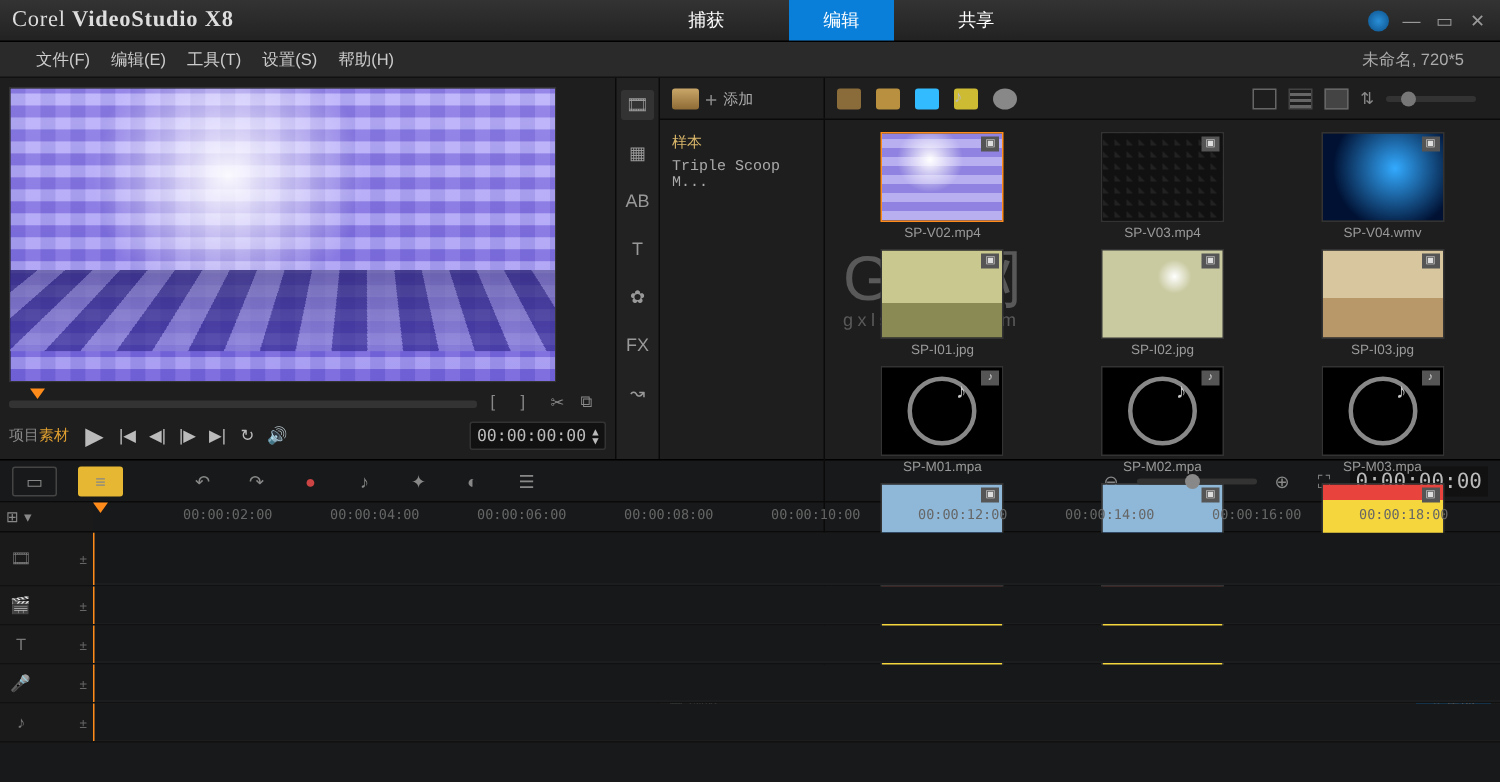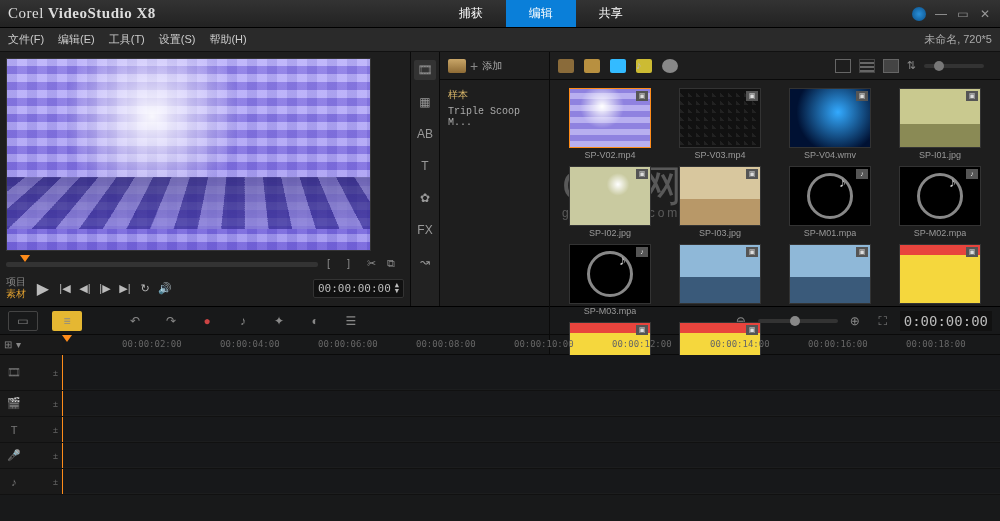--- a/index.html
+++ b/index.html
@@ -1,26 +1,26 @@
 <!DOCTYPE html>
 <html><head>
 <meta charset="utf-8">
 <style>
 * { margin: 0; padding: 0; box-sizing: border-box; }
 body { font-family: "Microsoft YaHei", Arial, sans-serif; background: #1a1a1a; color: #bbb; font-size: 11px; width: 1000px; height: 521px; overflow: hidden; }
 .titlebar { height: 28px; background: linear-gradient(#333,#222); display: flex; align-items: center; padding: 0 8px; border-bottom: 1px solid #000; }
 .titlebar .logo { font-size: 15px; color: #ddd; font-weight: 300; letter-spacing: 0.5px; font-family: Liberation Serif, serif; }
 .titlebar .logo b { font-weight: bold; }
-.titlebar .tabs { margin-left: 280px; display: flex; height: 100%; }
+.titlebar .tabs { margin-left: 280px; display: flex; height: 100%; gap: 20px; }
 .titlebar .tabs .tab { width: 70px; display: flex; align-items: center; justify-content: center; color: #fff; font-size: 12px; cursor: pointer; }
 .titlebar .tabs .tab.active { background: #0a7fd9; }
 .titlebar .winbtns { margin-left: auto; display: flex; gap: 8px; align-items: center; }
 .titlebar .winbtns span { width: 14px; height: 14px; display: inline-flex; align-items: center; justify-content: center; color: #999; font-size: 12px; }
 .winbtns .globe { width: 16px; height: 16px; border-radius: 50%; background: radial-gradient(#2a8fd8,#0a4f88); }
-.menubar { height: 24px; background: #2a2a2a; display: flex; align-items: center; padding: 0 8px; gap: 14px; border-bottom: 1px solid #111; }
+.menubar { height: 24px; background: #2a2a2a; display: flex; align-items: center; padding: 0 24px; gap: 14px; border-bottom: 1px solid #111; }
 .menubar .mitem { color: #ccc; font-size: 11px; cursor: pointer; }
 .menubar .project { margin-left: auto; color: #aaa; text-align: right; }
 .workspace { display: flex; height: 254px; background: #1e1e1e; }
 .preview { width: 410px; padding: 6px; display: flex; flex-direction: column; }
 .preview .screen { width: 365px; height: 200px; background: #000; border: 1px solid #333; position: relative; overflow: hidden; }
 .preview .screen .grid { position: absolute; inset: 0; background:
   radial-gradient(circle at 40% 30%, rgba(255,255,255,0.95), rgba(255,255,255,0) 35%),
   repeating-linear-gradient(0deg, rgba(120,100,220,0.55) 0 8px, rgba(200,190,255,0.5) 8px 16px),
   repeating-linear-gradient(90deg, rgba(90,80,200,0.4) 0 10px, rgba(180,170,255,0.4) 10px 20px),
   linear-gradient(#bfb8f2,#6b5fd0);
@@ -28,21 +28,21 @@
 .preview .screen .floor { position:absolute; bottom:0; left:0; right:0; height:38%; background:
   linear-gradient(rgba(0,0,20,0.25), rgba(0,0,20,0.05)),
   repeating-linear-gradient(100deg, rgba(60,50,160,0.7) 0 18px, rgba(150,140,230,0.7) 18px 36px);
   transform: perspective(260px) rotateX(56deg); transform-origin: top center;
 }
 .preview .scrub { height: 16px; margin-top: 6px; position: relative; display: flex; align-items: center; }
 .preview .scrub .rail { flex:1; height:5px; background:#333; border-radius:2px; margin-right: 6px; }
 .preview .scrub .rail .head { position:absolute; left:14px; top:-2px; width:0; height:0; border-left:5px solid transparent; border-right:5px solid transparent; border-top:7px solid #ff8c1a; }
 .preview .scrub .micon { width:14px; height:14px; margin:0 3px; color:#888; }
 .preview .controls { display:flex; align-items:center; margin-top:4px; gap:2px; }
-.preview .controls .lbls { display:flex; flex-direction:column; font-size:10px; color:#888; margin-right:4px; line-height:12px; }
+.preview .controls .lbls { display:flex; flex-direction:row; font-size:10px; color:#888; margin-right:4px; line-height:12px; }
 .preview .controls .btn { width:18px; height:18px; display:flex; align-items:center; justify-content:center; color:#bbb; font-size:11px; cursor:pointer; }
 .preview .controls .play { font-size:16px; margin:0 2px; }
 .preview .controls .tc { margin-left:auto; font-family:monospace; font-size:11px; color:#bbb; background:#111; padding:2px 4px; border:1px solid #333; border-radius:2px; display:flex; align-items:center; gap:4px; }
 .preview .controls .spin { display:flex; flex-direction:column; font-size:7px; line-height:6px; }
 .sidetools { width:30px; background:#222; display:flex; flex-direction:column; align-items:center; padding-top:8px; gap:12px; border-left:1px solid #0a0a0a; border-right:1px solid #0a0a0a; }
 .sidetools .tool { width:22px; height:20px; display:flex; align-items:center; justify-content:center; color:#999; font-size:12px; cursor:pointer; }
 .sidetools .tool.active { background:#333; border-radius:2px; }
 .library { flex:1; display:flex; flex-direction:column; background:#1e1e1e; }
 .lib-top { height:28px; display:flex; align-items:center; border-bottom:1px solid #0a0a0a; }
 .lib-tree { width:110px; padding:6px 8px; gap:4px; display:flex; align-items:center; height:100%; border-right:1px solid #0a0a0a; }
@@ -57,21 +57,21 @@
 .lib-views { margin-left:auto; display:flex; align-items:center; gap:8px; padding-right:8px; }
 .lib-views .vico { width:16px; height:14px; border:1px solid #666; }
 .lib-views .vico.list { background:repeating-linear-gradient(0deg,#666 0 2px,transparent 2px 4px); border:1px solid #444; }
 .lib-views .slider { width:60px; height:4px; background:#333; border-radius:2px; position:relative; }
 .lib-views .slider::after { content:''; position:absolute; left:10px; top:-3px; width:10px; height:10px; background:#777; border-radius:50%; }
 .lib-body { flex:1; display:flex; }
 .tree-panel { width:110px; border-right:1px solid #0a0a0a; padding:8px; font-size:10px; color:#d9b76a; }
 .tree-panel div { margin-bottom:4px; cursor:pointer; }
 .tree-panel .sub { color:#aaa;font-family:Liberation Mono, monospace; }
 .grid-panel { flex:1; padding:8px; overflow:hidden; position:relative; }
-.grid-panel .items { display:grid; grid-template-columns:repeat(4,1fr); gap:6px; }
+.grid-panel .items { display:grid; grid-template-columns:repeat(3,1fr); gap:6px; }
 .item { display:flex; flex-direction:column; align-items:center; cursor:pointer; }
 .item .thumb { width:82px; height:60px; background:#000; border:1px solid #333; position:relative; overflow:hidden; }
 .item.sel .thumb { border:1px solid #ff8c1a; }
 .item .thumb .badge { position:absolute; top:2px; right:2px; width:12px; height:10px; background:#555; font-size:7px; color:#ddd; text-align:center; line-height:10px; }
 .item .thumb.pattern { background: radial-gradient(circle at 40% 30%, #fff, transparent 35%), repeating-linear-gradient(0deg,#b8aff0 0 6px,#8f82e0 6px 12px); }
 .item .thumb.movie { display:flex; align-items:flex-end; }
 .item .thumb.movie::before { content:''; position:absolute; inset:0; background:linear-gradient(45deg,#222 25%,transparent 25%) 0 0/8px 8px, #111; }
 .item .thumb.blue { background:radial-gradient(circle at 60% 40%, #3af 0%, #013 70%); }
 .item .thumb.land { background:linear-gradient(#c9c98f 60%,#8a8a55 60%); }
 .item .thumb.dande { background:radial-gradient(circle at 60% 30%, #fff 0%, transparent 18%), #c9caa0; }

